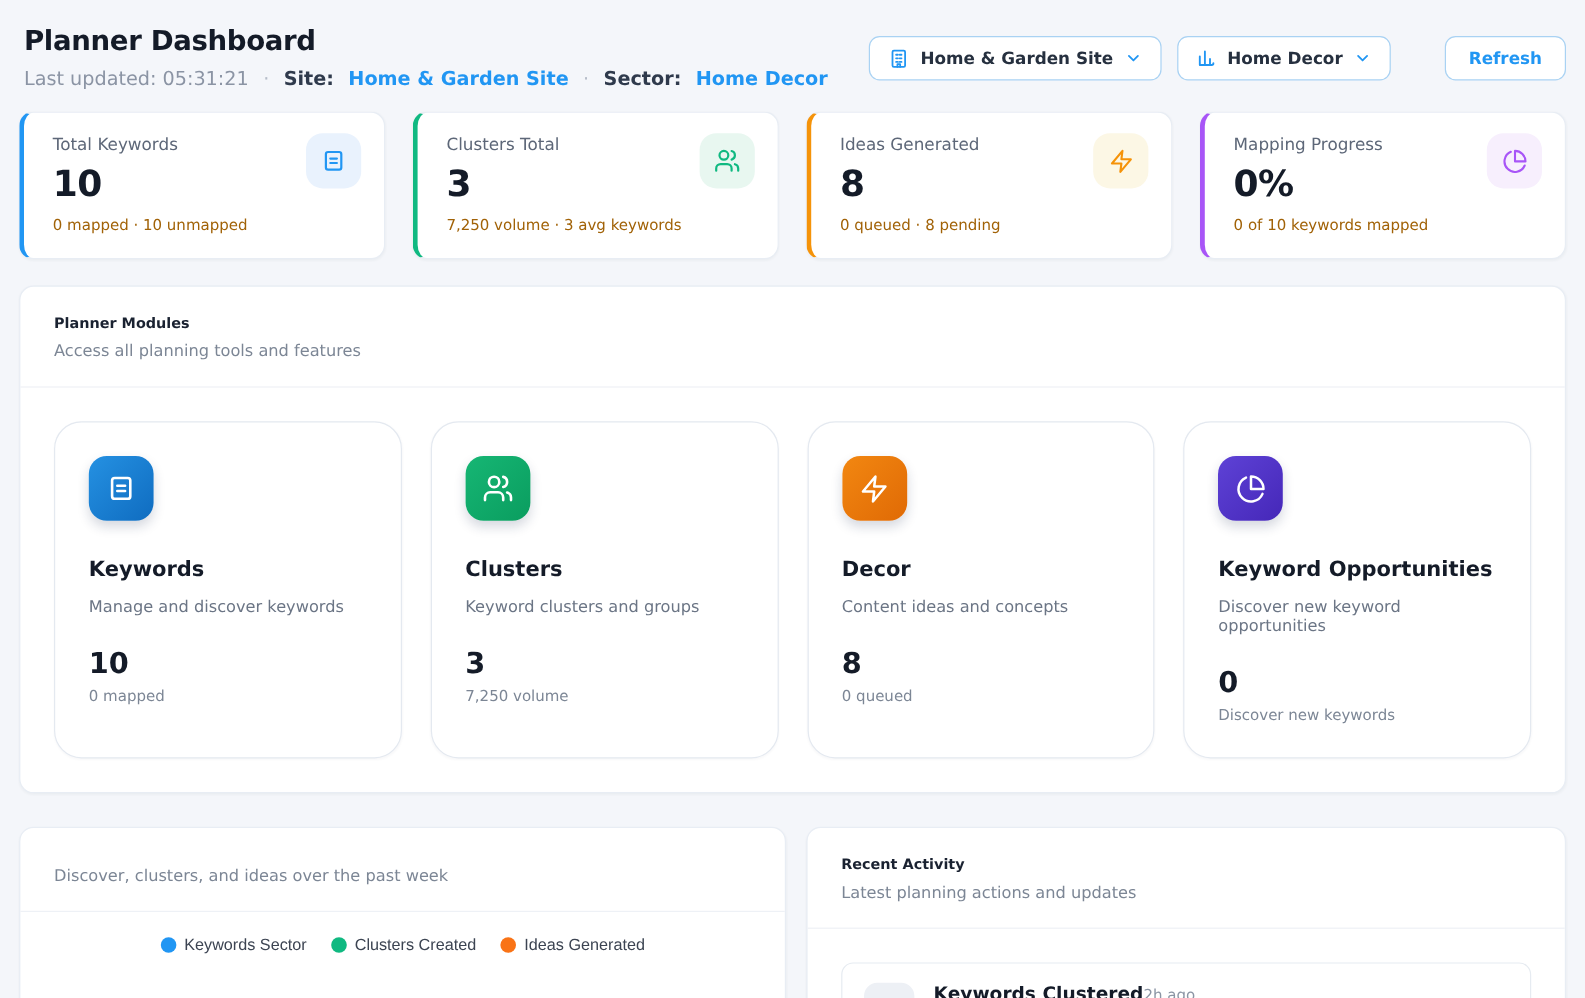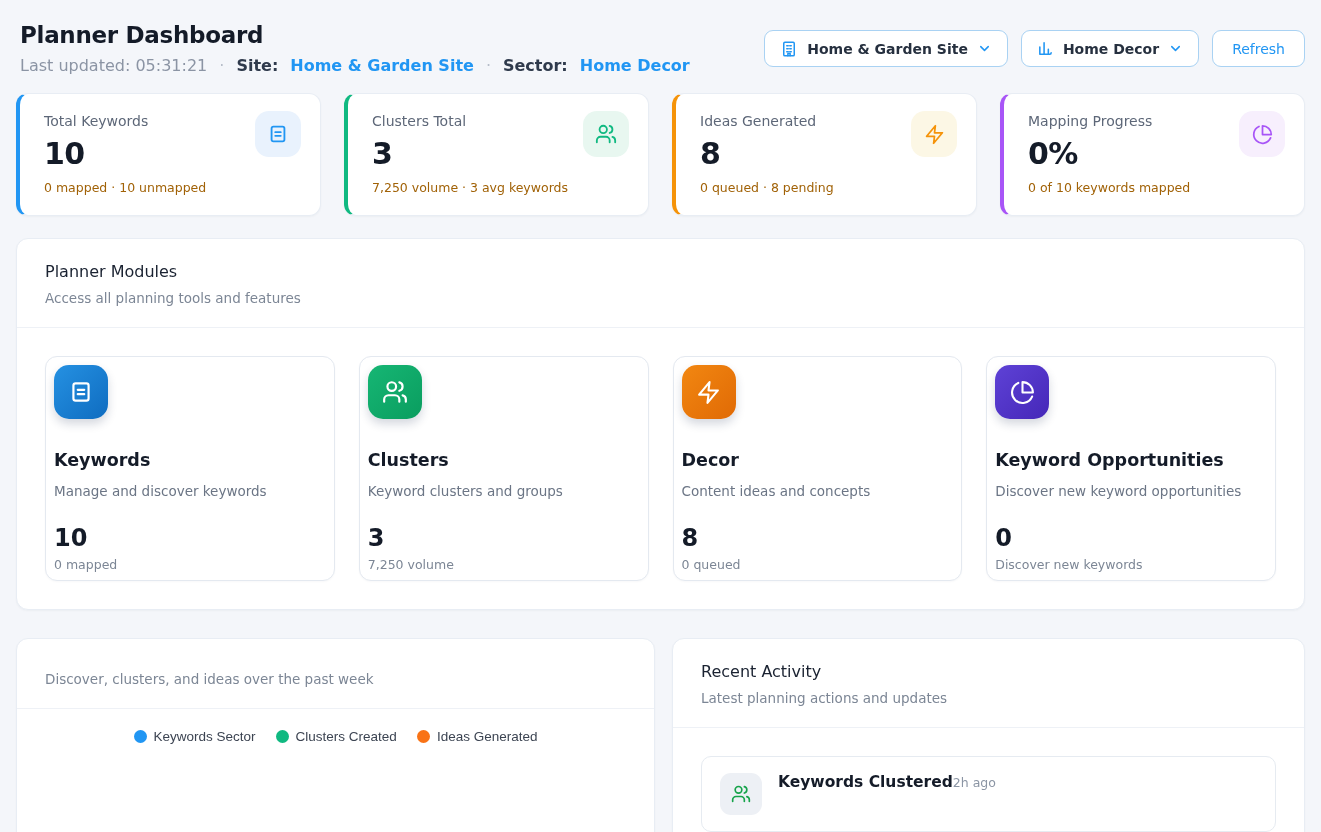--- a/index.html
+++ b/index.html
@@ -20,21 +20,21 @@
   .hdr-meta .dot { color:#b6bdc9; }
   .hdr-controls { position:absolute; top:14px; right:0; display:flex; gap:13px; }
   .btn {
     display:flex; align-items:center; gap:9px; height:37px; padding:0 15px;
     background:#fff; border:1px solid #a9d2f3; border-radius:9px;
     font-size:14px; font-weight:600; color:#26303f; cursor:pointer;
     font-family:inherit;
   }
   .btn svg { color:#2196f3; }
   .btn .chev { color:#2196f3; }
-  .btn-refresh { color:#2196f3; font-weight:400; padding:0 19px; }
+  .btn-refresh { color:#2196f3; font-weight:700; padding:0 19px;margin-left:32px; }
 
   
   .stats { display:grid; grid-template-columns:repeat(4,1fr); gap:23px; margin-top:14px; }
   .stat {
     position:relative; background:#fff; border:1px solid #e8edf4; border-radius:12px;
     border-left-width:4px; padding:19px 22px 20px 24px;
     box-shadow:0 1px 2px rgba(25,39,60,.04);
   }
   .stat.b { border-left-color:#2196f3; } .stat.g { border-left-color:#10b981; }
   .stat.o { border-left-color:#f59309; } .stat.p { border-left-color:#a855f7; }
@@ -45,27 +45,27 @@
     display:flex; align-items:center; justify-content:center; }
   .stat.b .stat-icon { background:#e9f2fd; color:#2196f3; }
   .stat.g .stat-icon { background:#e8f7f0; color:#10b981; }
   .stat.o .stat-icon { background:#fcf7e5; color:#f59309; }
   .stat.p .stat-icon { background:#f7effd; color:#a855f7; }
 
   
   .panel { background:#fff; border:1px solid #e8edf4; border-radius:12px; margin-top:22px;
     box-shadow:0 1px 2px rgba(25,39,60,.04); }
   .panel-hd { padding:23px 28px 21px 28px; border-bottom:1px solid #eef1f6; }
-  .panel-title { font-size:16px; font-weight:400; color:#1a2231; }
+  .panel-title { font-size:12px; font-weight:700; color:#1a2231; }
   .panel-sub { font-size:13.5px; color:#7c8695; margin-top:9px; }
 
   
   .modules { display:grid; grid-template-columns:repeat(4,1fr); gap:24px; padding:28px; }
   .module {
-    border:1px solid #e4e9f0; border-radius:12px; padding:8px; background:#fff; cursor:pointer;
+    border:1px solid #e4e9f0; border-radius:23px; padding:28px; background:#fff; cursor:pointer;
     box-shadow:0 1px 2px rgba(25,39,60,.03);
   }
   .module-icon { width:54px; height:54px; border-radius:15px; display:flex; align-items:center;
     justify-content:center; color:#fff; box-shadow:0 5px 10px rgba(20,40,80,.18); }
   .module.b .module-icon { background:linear-gradient(135deg,#2591e2,#0f6cc0); }
   .module.g .module-icon { background:linear-gradient(135deg,#16b674,#0a9d5f); }
   .module.o .module-icon { background:linear-gradient(135deg,#f28711,#e06a05); }
   .module.p .module-icon { background:linear-gradient(135deg,#5e42d6,#4527b8); }
   .module-title { font-size:17.5px; font-weight:800; color:#141b28; margin-top:31px; }
   .module-desc { font-size:13.5px; color:#6b7585; margin-top:13px; }

